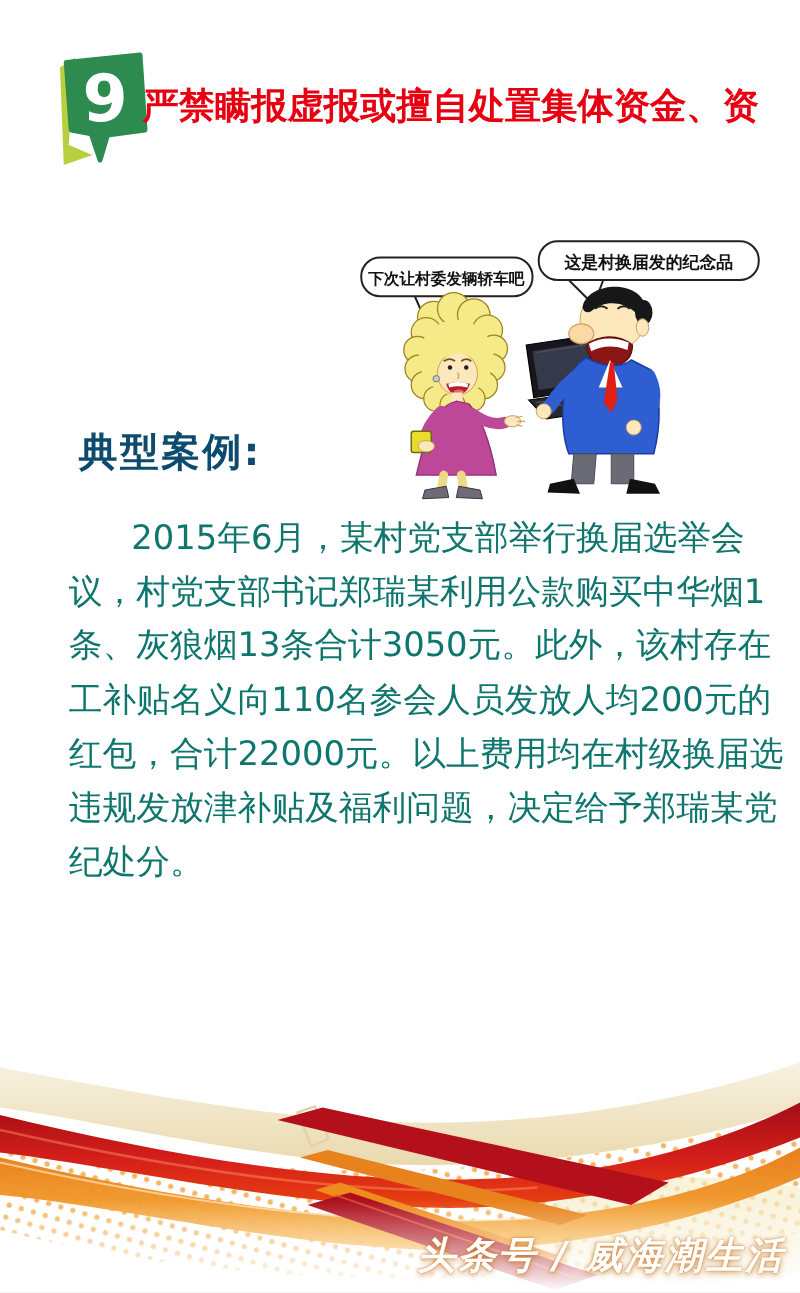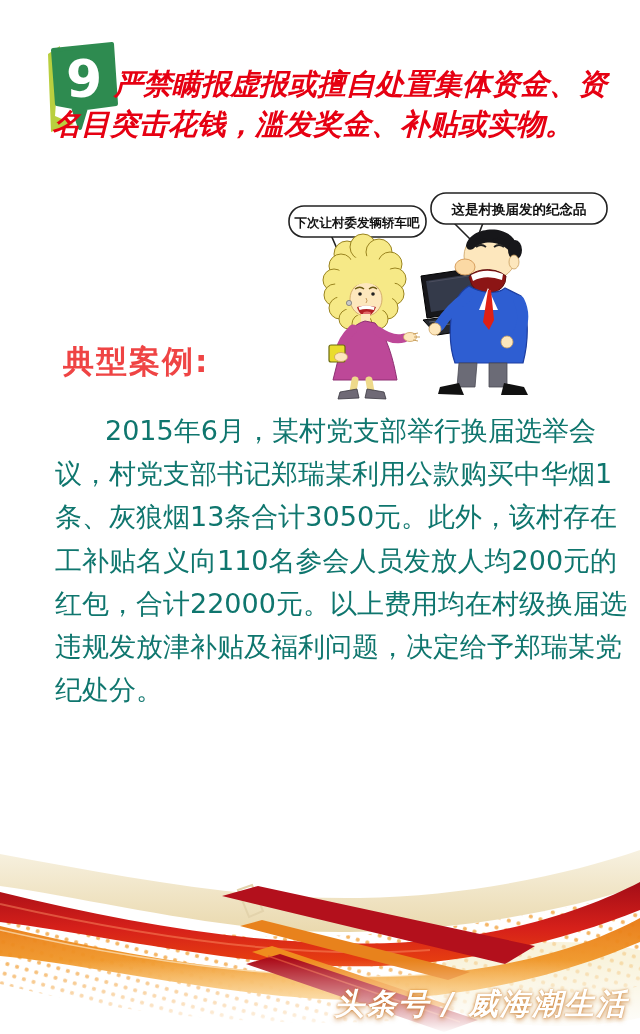--- a/index.html
+++ b/index.html
@@ -7,26 +7,26 @@
     position:relative;width:640px;height:1034px;background:#ffffff;
     overflow:hidden;margin:0 auto;
     font-family:"DejaVu Sans","Liberation Sans",sans-serif;
   }
   .badge{position:absolute;left:38px;top:40px;width:84px;height:100px;}
   .title{
     position:absolute;left:52px;top:64px;width:552px;
     color:#e60012;font-weight:bold;font-size:29px;line-height:40px;
     letter-spacing:0px;
   }
-  .title .line{white-space:nowrap;font-style:italic;}
+  .title .line{white-space:nowrap;}
   .title .line.first{padding-left:62px;}
   .cartoon{position:absolute;left:283px;top:190px;width:332px;height:214px;}
   .case-label{
     position:absolute;left:63px;top:341px;
-    color:#ef4444;font-weight:bold;font-size:31px;letter-spacing:2px;
+    color:#0c4a6e;font-weight:bold;font-size:31px;letter-spacing:2px;
   }
   .case-body{
     position:absolute;left:55px;top:409px;width:550px;
     font-size:27px;line-height:43.2px;color:#0f766e;
   }
   .case-body .line{white-space:nowrap;}
   .case-body .line.first{padding-left:50px;}
   .bottom-deco{position:absolute;left:0;top:834px;width:640px;height:200px;}
   .watermark{
     position:absolute;right:12px;top:984px;z-index:5;
@@ -44,21 +44,20 @@
   <div class="badge">
     <svg width="84" height="100" viewBox="0 0 84 100">
       <path d="M10,14 L22,6 L17,76 L36,84 L13,92 Z" fill="#b9cf3f"></path>
       <path d="M15,10 L74,4 L78,64 L48,68 L42,88 L35,67 L19,64 Z" fill="#2e8b50" stroke="#2e8b50" stroke-width="4" stroke-linejoin="round"></path>
       <text x="46" y="57" text-anchor="middle" font-size="52" font-weight="bold" fill="#ffffff">9</text>
     </svg>
   </div>
 
   <div class="title">
     <div class="line first">严禁瞒报虚报或擅自处置集体资金、资</div>
-    <div class="line">名目突击花钱，滥发奖金、补贴或实物。</div>
   </div>
 
   <div class="cartoon">
     <svg width="332" height="214" viewBox="0 0 332 214">
 
       <g>
         <path d="M48,45 L58,68 L76,45" fill="#ffffff" stroke="#222222" stroke-width="1.6" stroke-linejoin="round"></path>
         <rect x="6" y="16" width="137" height="31" rx="15" ry="15" fill="#ffffff" stroke="#222222" stroke-width="1.6"></rect>
         <text x="74" y="37" text-anchor="middle" font-size="12.5" fill="#111111" font-weight="bold">下次让村委发辆轿车吧</text>
       </g>

